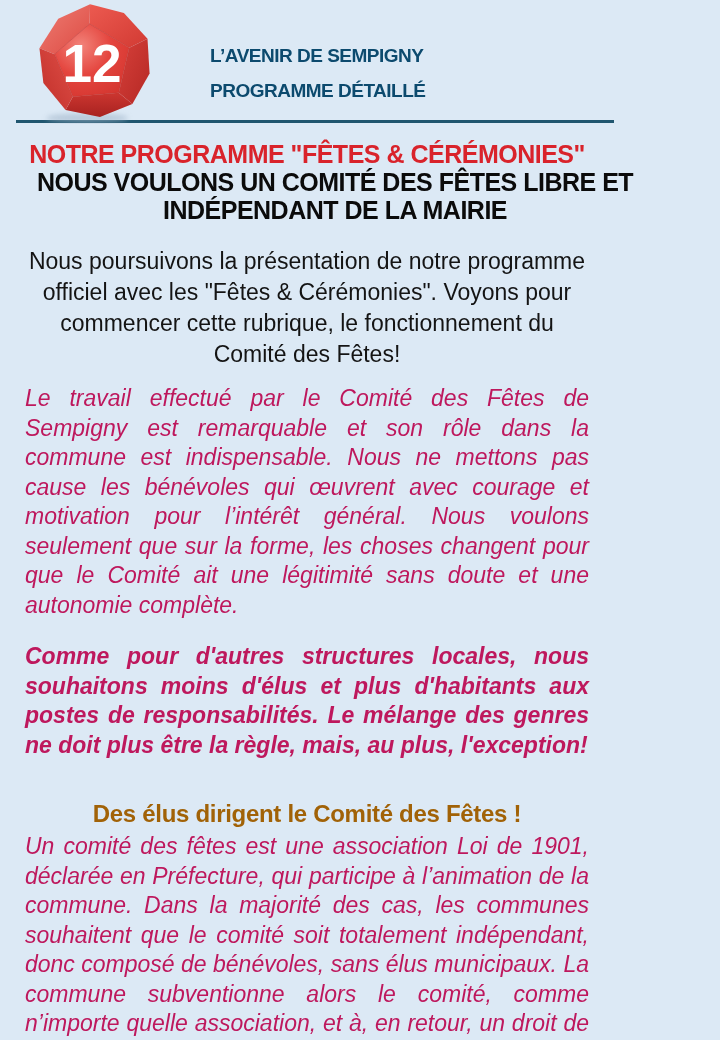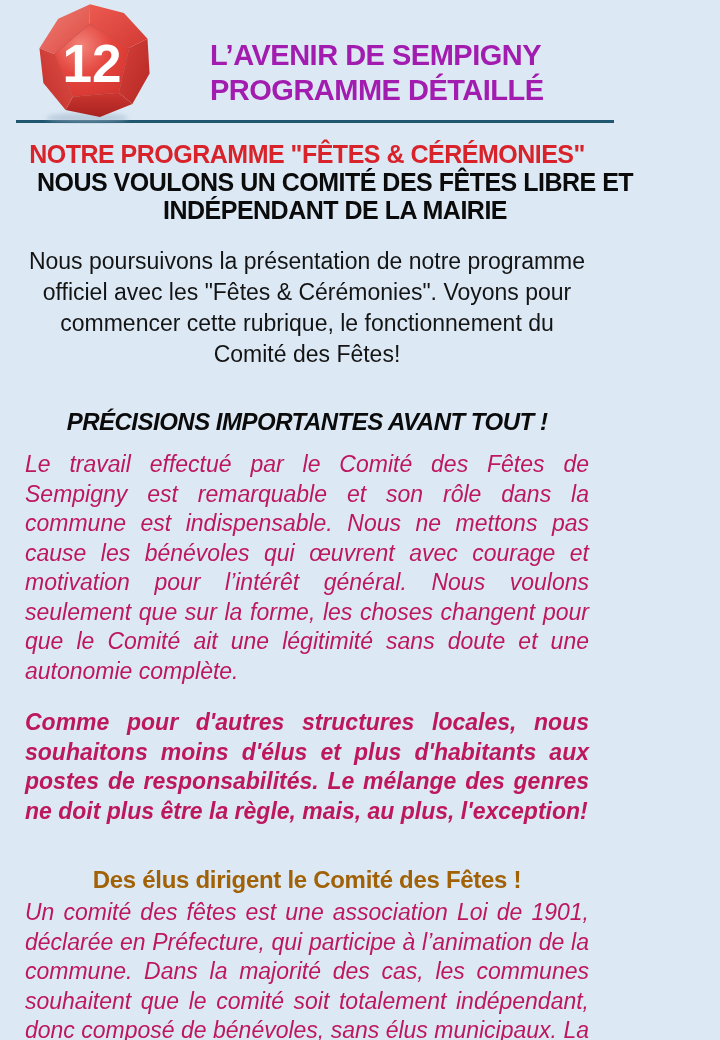--- a/index.html
+++ b/index.html
@@ -30,24 +30,24 @@
     left: 36px;
     top: 2px;
     width: 118px;
     height: 122px;
   }
   .title-block {
     position: absolute;
     left: 210px;
     top: 38px;
     font-weight: bold;
-    font-size: 29px;
+    font-size: 19px;
     line-height: 35px;
     letter-spacing: -0.5px;
-    color: #a21caf;
+    color: #0c4a6e;
     white-space: nowrap;
   }
   .divider {
     margin-left: 16px;
     height: 3px;
     background: #20566f;
   }
 
   
   .content {
@@ -173,21 +173,20 @@
   <div class="divider"></div>
 
   <div class="content">
 
     <div class="heading-red">NOTRE PROGRAMME "FÊTES &amp; CÉRÉMONIES"</div>
 
     <div class="heading-black">NOUS VOULONS UN COMITÉ DES FÊTES LIBRE ET INDÉPENDANT DE LA MAIRIE</div>
 
     <div class="intro">Nous poursuivons la présentation de notre programme officiel avec les "Fêtes &amp; Cérémonies". Voyons pour commencer cette rubrique, le fonctionnement du Comité des Fêtes!</div>
 
-    <div class="s1-heading">PRÉCISIONS IMPORTANTES AVANT TOUT !</div>
 
     <div class="para para1">Le travail effectué par le Comité des Fêtes de Sempigny est remarquable  et son rôle dans la commune est indispensable. Nous ne mettons pas cause les bénévoles qui œuvrent avec courage et motivation pour l’intérêt général. Nous voulons seulement que sur la forme, les choses changent pour que le Comité ait une légitimité sans doute et une autonomie complète.</div>
 
     <div class="para para2">Comme pour d'autres structures locales, nous souhaitons moins d'élus et plus d'habitants aux postes de responsabilités. Le mélange des genres ne doit plus être la règle, mais, au plus, l'exception!</div>
 
     <div class="s2-heading">Des élus dirigent le Comité des Fêtes !</div>
 
     <div class="para para3">Un comité des fêtes est une association Loi de 1901, déclarée en Préfecture, qui participe à l’animation de la commune. Dans la majorité des cas, les communes souhaitent que le comité soit totalement indépendant, donc composé de bénévoles, sans élus municipaux. La commune subventionne alors le comité, comme n’importe quelle association, et à, en retour, un droit de regard sur son fonctionnement, notamment son bilan financier, mais ne peut interférer dans les décisions du comité.</div>
 
   </div>

